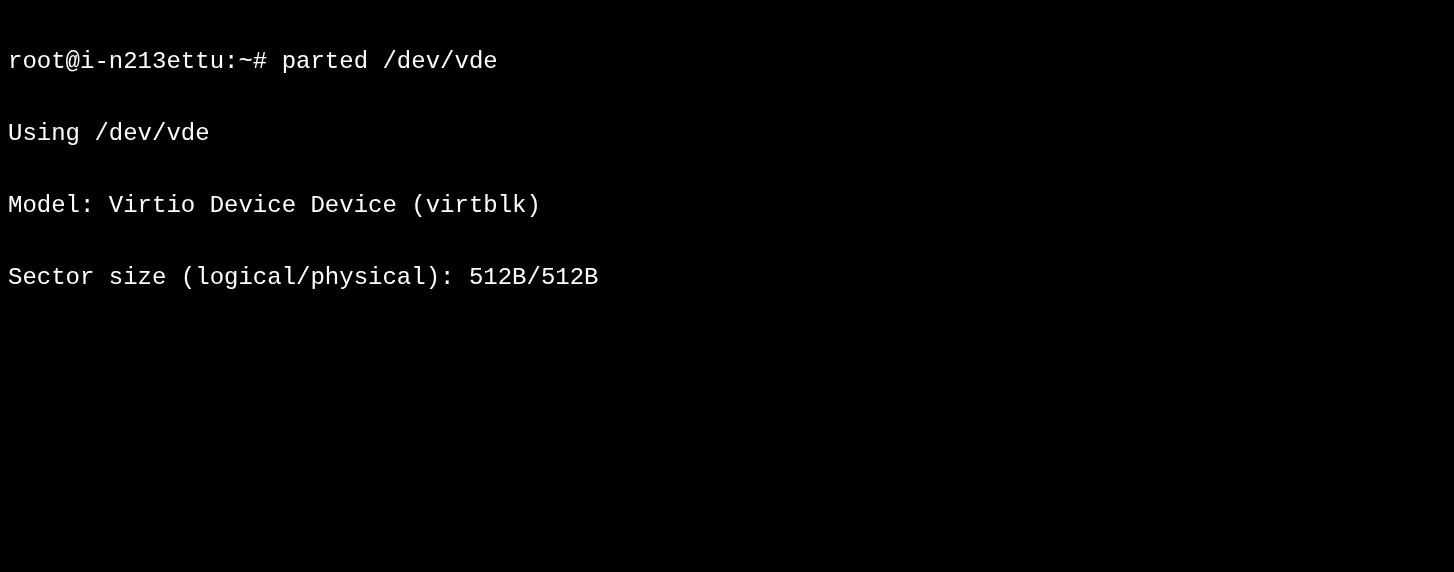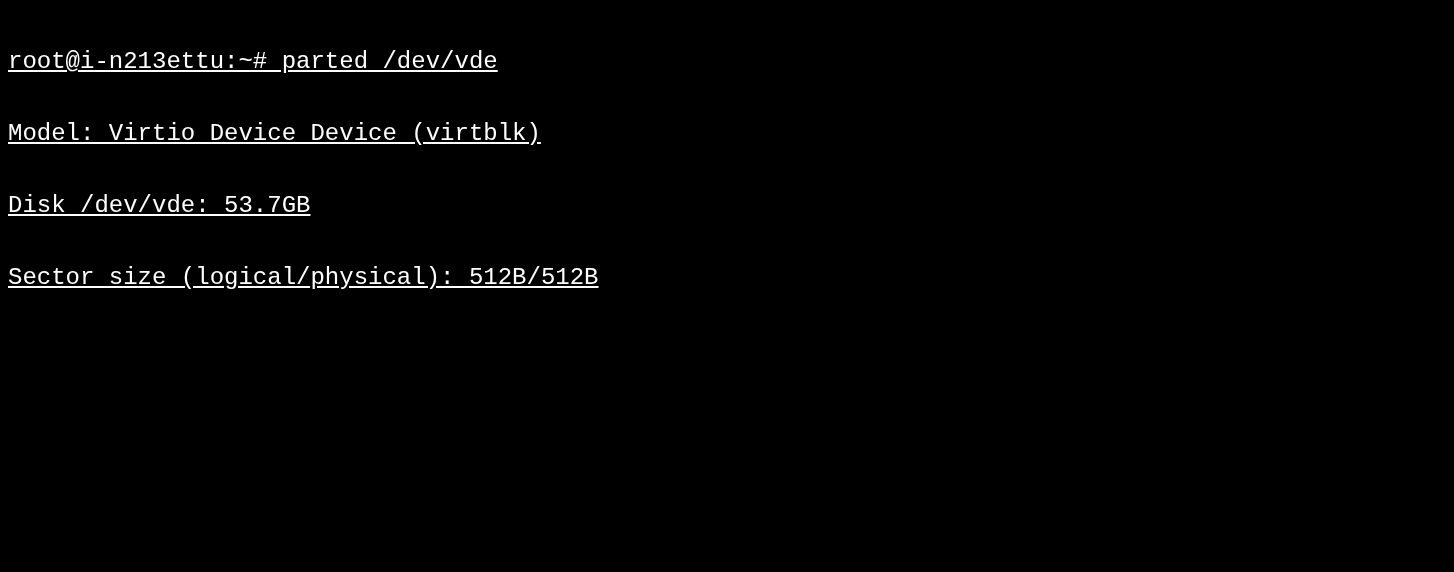--- a/index.html
+++ b/index.html
@@ -16,30 +16,29 @@
       padding: 8px;
       width: 1454px;
       height: 572px;
       overflow: hidden;
     }
     .terminal {
       white-space: pre;
     }
     .line {
       display: block;
-      text-decoration: underline;
     }
   </style>
 </head>
 <body>
 
 <div class="terminal">
 <span class="line">root@i-n213ettu:~# parted /dev/vde</span>
+<span class="line">Using /dev/vde</span>
 <span class="line">Model: Virtio Device Device (virtblk)</span>
-<span class="line">Disk /dev/vde: 53.7GB</span>
 <span class="line">Sector size (logical/physical): 512B/512B</span>
 
 
 <span class="line"></span>
 
 
 <span class="line"></span>
 
 </div>
 

